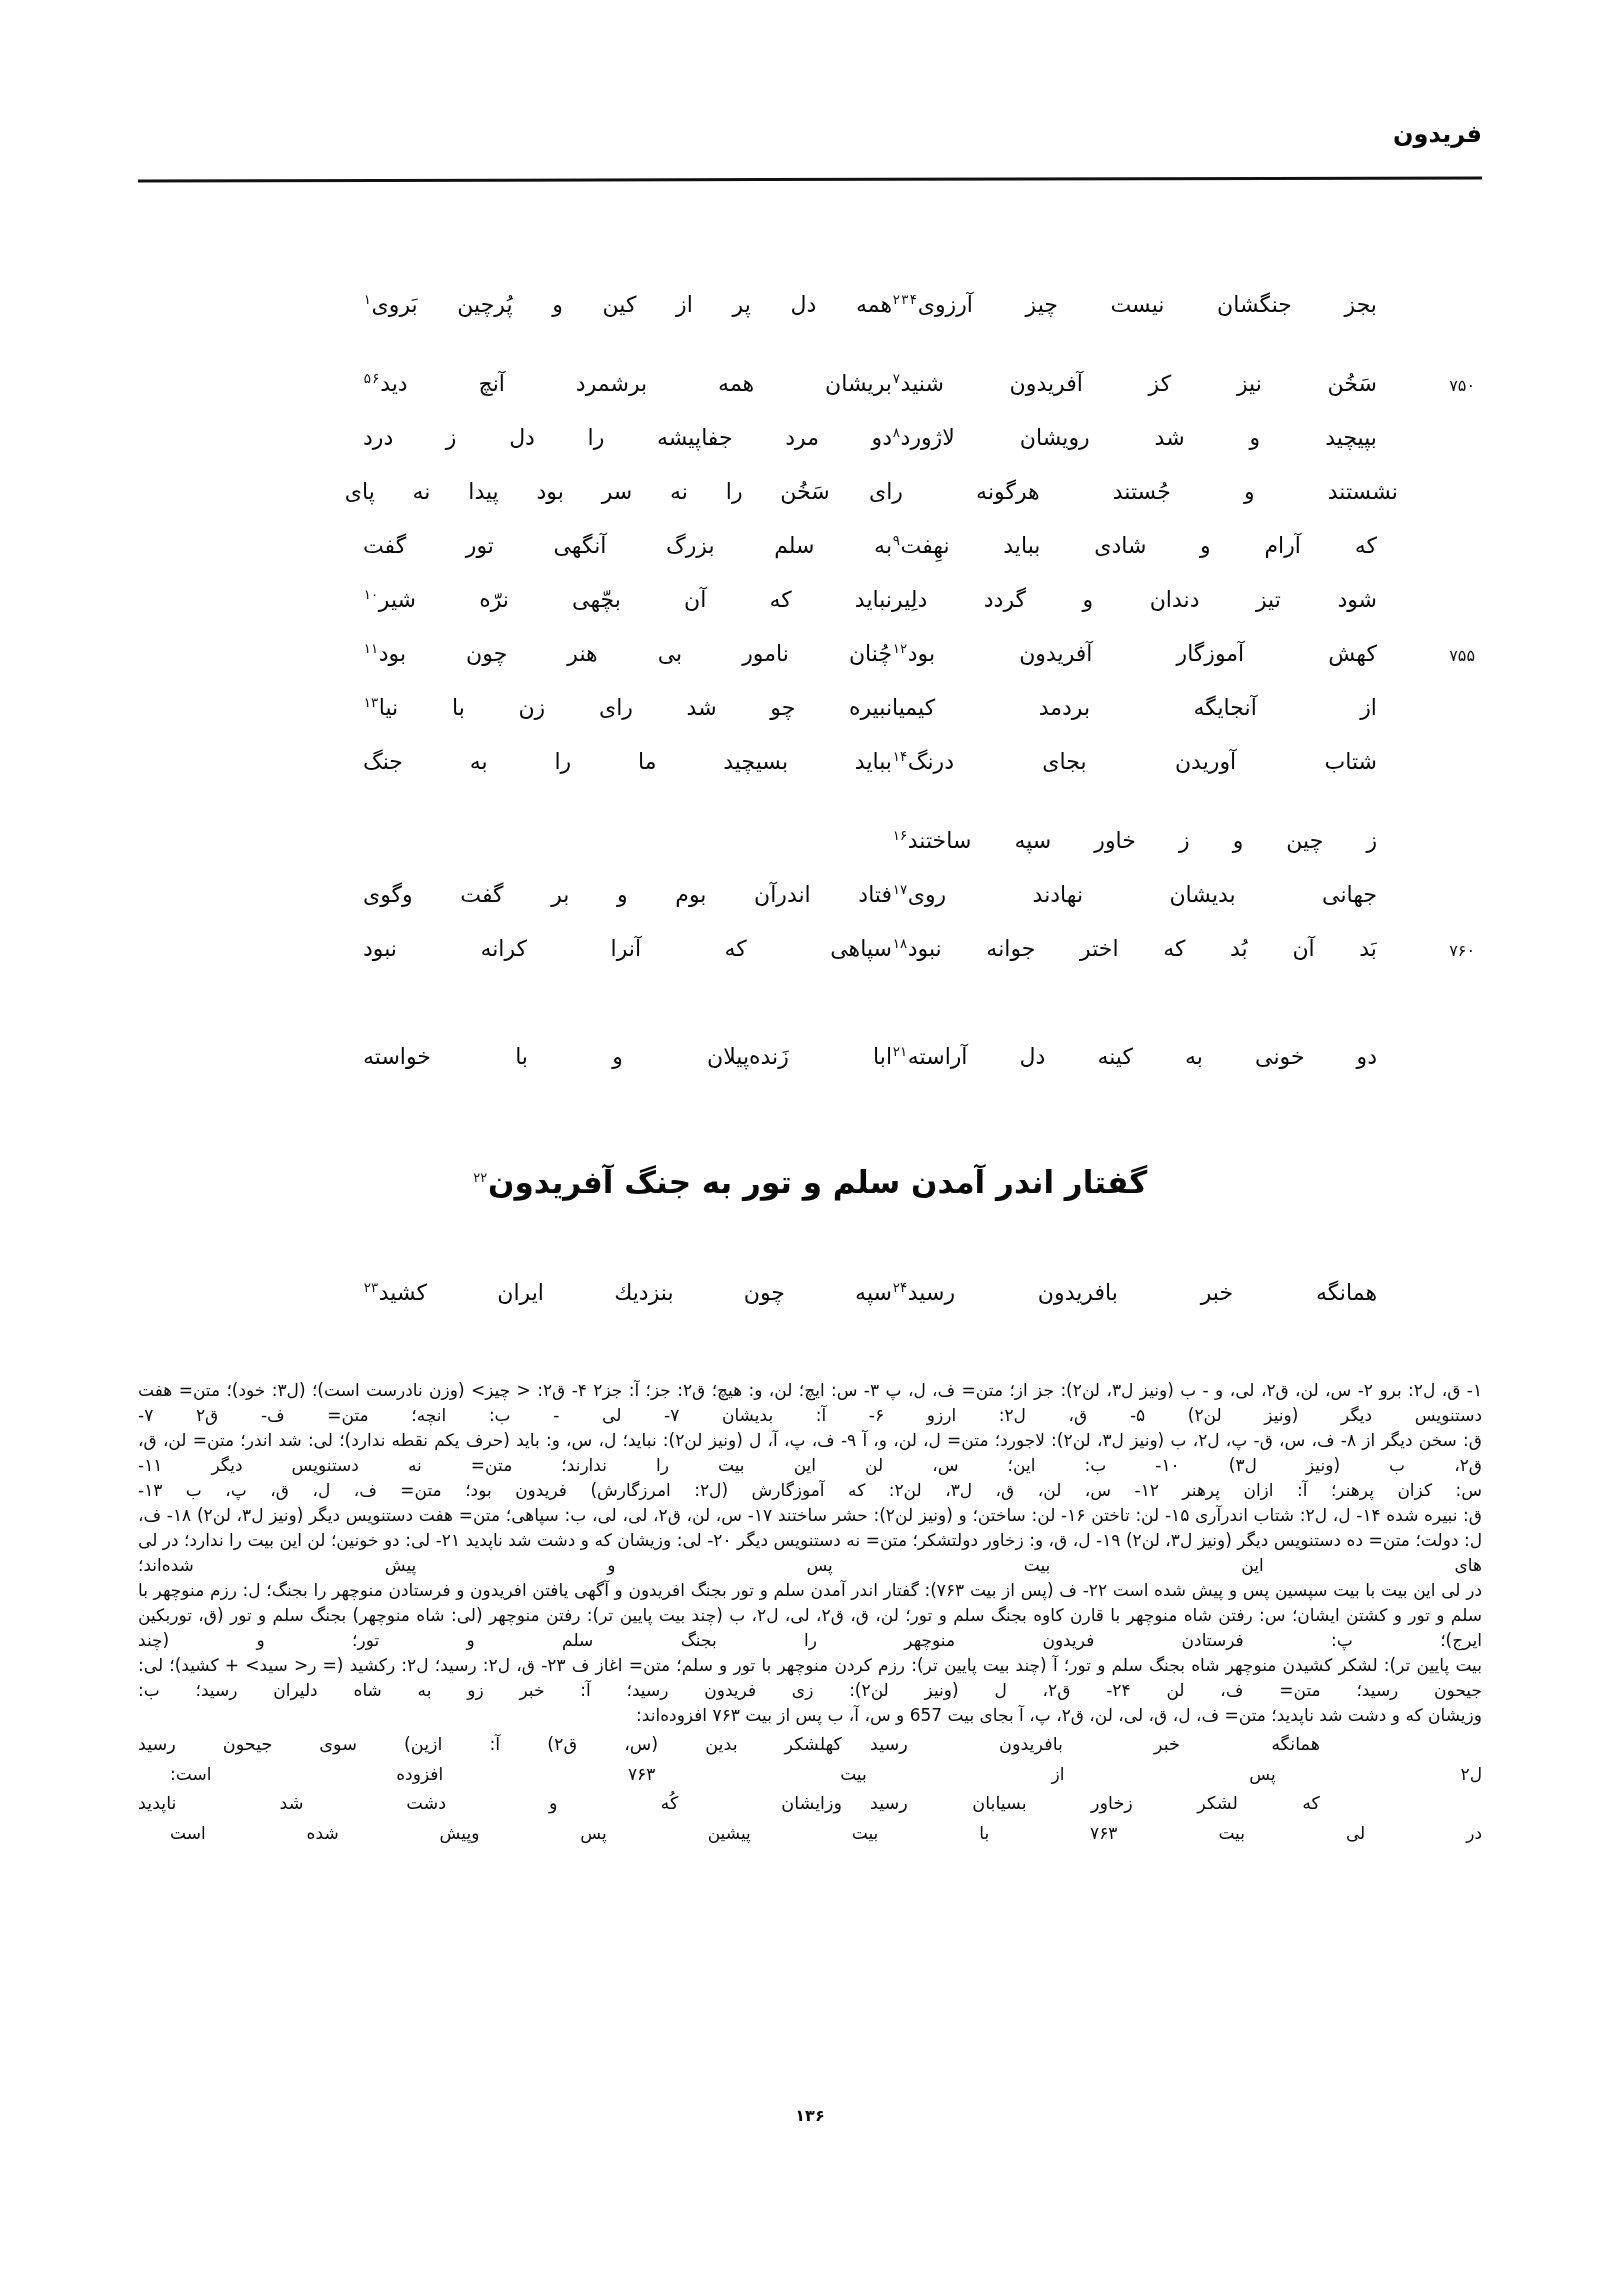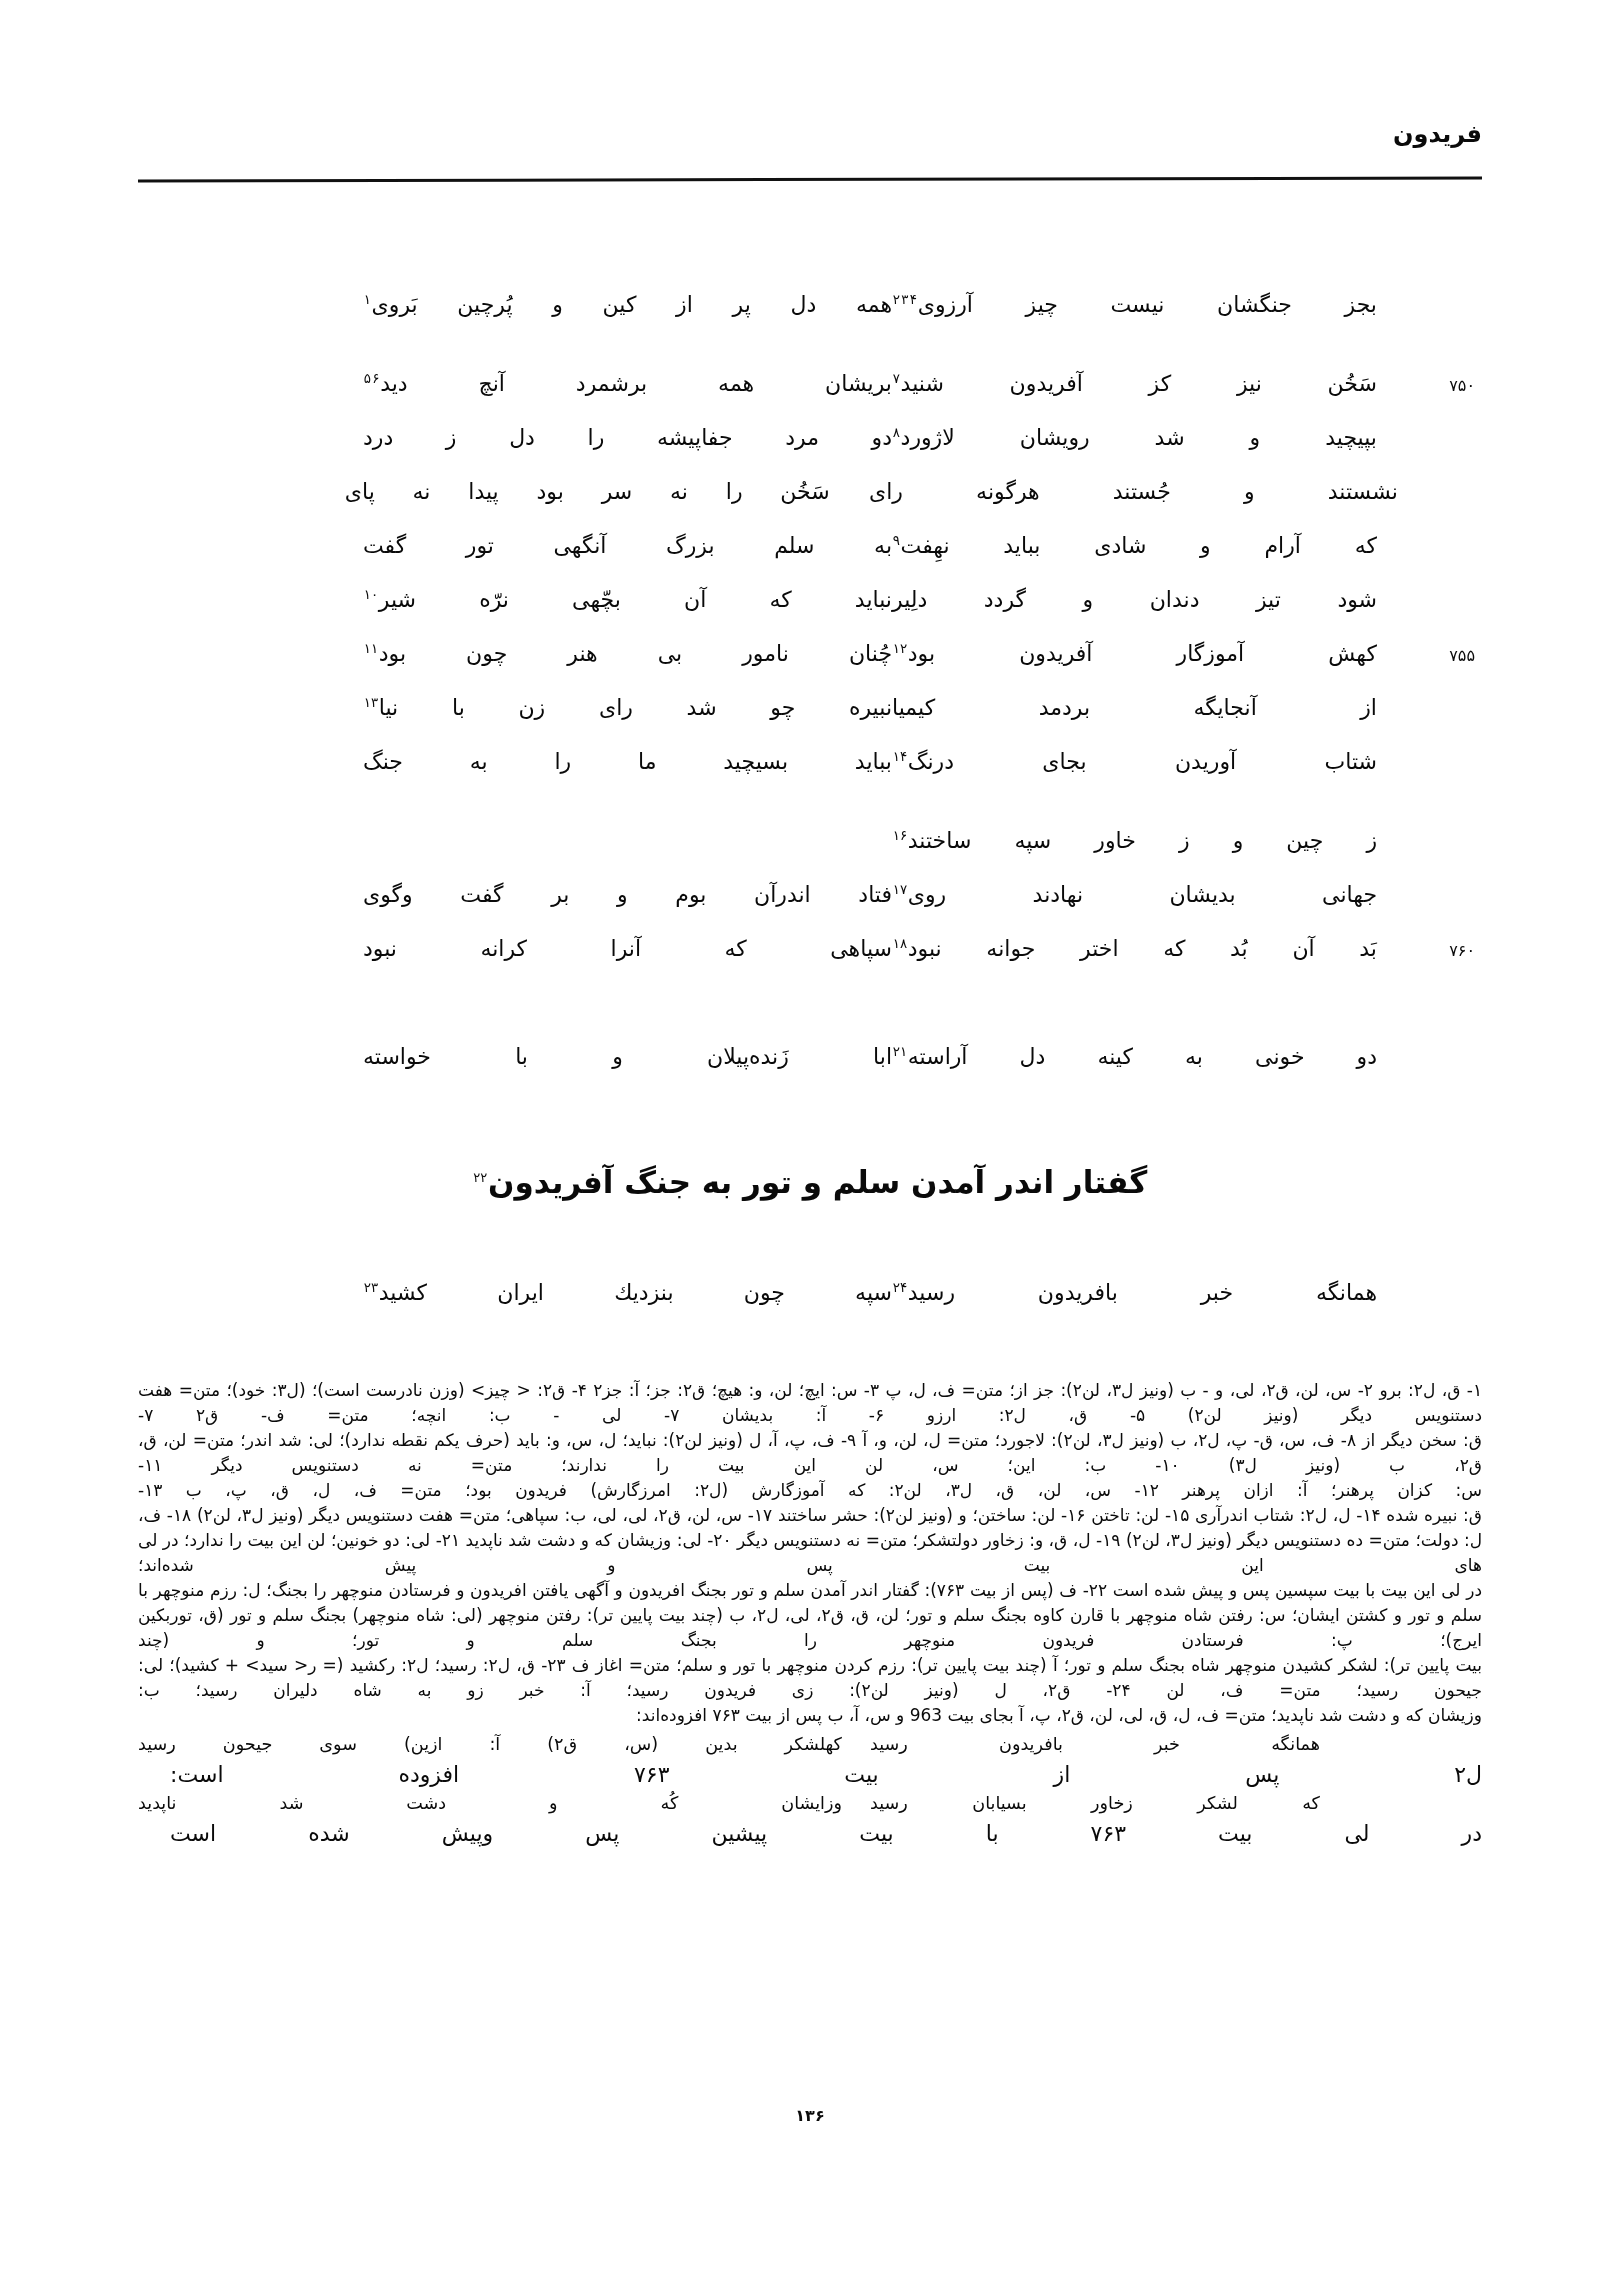--- a/index.html
+++ b/index.html
@@ -157,21 +157,21 @@
     box-sizing: content-box;
   }
   .app-couplet .ac-l {
     flex: 1 1 auto;
     text-align: justify;
     text-align-last: justify;
     padding-right: 28px;
   }
   .app-note-line {
     direction: rtl;
-    font-size: 22px;
+    font-size: 17px;
     line-height: 25px;
     text-align: right;
     margin-left: 32px;
   }
 
   
   .folio {
     position: absolute;
     top: 2106px;
     right: 0;
@@ -289,21 +289,21 @@
     </div>
   </div>
 
   <div class="apparatus">
     <p>۱- ق، ل۲: برو    ۲- س، لن، ق۲، لی، و - ب (ونیز ل۳، لن۲): جز از؛ متن= ف، ل، پ    ۳- س: ایچ؛ لن، و: هیچ؛ ق۲: جز؛ آ: جز۲    ۴- ق۲: &lt; چیز&gt; (وزن نادرست است)؛ (ل۳: خود)؛ متن= هفت دستنویس دیگر (ونیز لن۲)    ۵- ق، ل۲: ارزو    ۶- آ: بدیشان    ۷- لی - ب: انچه؛ متن= ف- ق۲    ۷-</p>
     <p>ق: سخن دیگر از    ۸- ف، س، ق- پ، ل۲، ب (ونیز ل۳، لن۲): لاجورد؛ متن= ل، لن، و، آ    ۹- ف، پ، آ، ل (ونیز لن۲): نباید؛ ل، س، و: باید (حرف یکم نقطه ندارد)؛ لی: شد اندر؛ متن= لن، ق، ق۲، ب (ونیز ل۳)    ۱۰- ب: این؛ س، لن این بیت را ندارند؛ متن= نه دستنویس دیگر    ۱۱-</p>
     <p>س: کزان پرهنر؛ آ: ازان پرهنر    ۱۲- س، لن، ق، ل۳، لن۲: که آموزگارش (ل۲: امرزگارش) فریدون بود؛ متن= ف، ل، ق، پ، ب    ۱۳-</p>
     <p>ق: نبیره شده    ۱۴- ل، ل۲: شتاب اندرآری    ۱۵- لن: تاختن    ۱۶- لن: ساختن؛ و (ونیز لن۲): حشر ساختند    ۱۷- س، لن، ق۲، لی، لی، ب: سپاهی؛ متن= هفت دستنویس دیگر (ونیز ل۳، لن۲)    ۱۸- ف، ل: دولت؛ متن= ده دستنویس دیگر (ونیز ل۳، لن۲)    ۱۹- ل، ق، و: زخاور دولتشکر؛ متن= نه دستنویس دیگر    ۲۰- لی: وزیشان که و دشت شد ناپدید    ۲۱- لی: دو خونین؛ لن این بیت را ندارد؛ در لی های این بیت پس و پیش شده‌اند؛</p>
     <p>در لی این بیت با بیت سپسین پس و پیش شده است    ۲۲- ف (پس از بیت ۷۶۳): گفتار اندر آمدن سلم و تور بجنگ افریدون و آگهی یافتن افریدون و فرستادن منوچهر را بجنگ؛ ل: رزم منوچهر با سلم و تور و کشتن ایشان؛ س: رفتن شاه منوچهر با قارن کاوه بجنگ سلم و تور؛ لن، ق، ق۲، لی، ل۲، ب (چند بیت پایین تر): رفتن منوچهر (لی: شاه منوچهر) بجنگ سلم و تور (ق، توربکین ایرج)؛ پ: فرستادن فریدون منوچهر را بجنگ سلم و تور؛ و (چند</p>
     <p>بیت پایین تر): لشکر کشیدن منوچهر شاه بجنگ سلم و تور؛ آ (چند بیت پایین تر): رزم کردن منوچهر با تور و سلم؛ متن= اغاز ف    ۲۳- ق، ل۲: رسید؛ ل۲: رکشید (= ر&lt; سید&gt; + کشید)؛ لی: جیحون رسید؛ متن= ف، لن    ۲۴- ق۲، ل (ونیز لن۲): زی فریدون رسید؛ آ: خبر زو به شاه دلیران رسید؛ ب:</p>
-    <p class="lastline">وزیشان که و دشت شد ناپدید؛ متن= ف، ل، ق، لی، لن، ق۲، پ، آ بجای بیت 963 و س، آ، ب پس از بیت ۷۶۳ افزوده‌اند:</p>
+    <p class="lastline">وزیشان که و دشت شد ناپدید؛ متن= ف، ل، ق، لی، لن، ق۲، پ، آ بجای بیت 657 و س، آ، ب پس از بیت ۷۶۳ افزوده‌اند:</p>
 
     <div class="app-couplet">
       <div class="ac-r">همانگه خبر بافریدون رسید</div>
       <div class="ac-l">کهلشکر بدین (س، ق۲) آ: ازین) سوی جیحون رسید</div>
     </div>
 
     <div class="app-note-line">ل۲ پس از بیت ۷۶۳ افزوده است:</div>
 
     <div class="app-couplet">
       <div class="ac-r">که لشکر زخاور بسیابان رسید</div>

